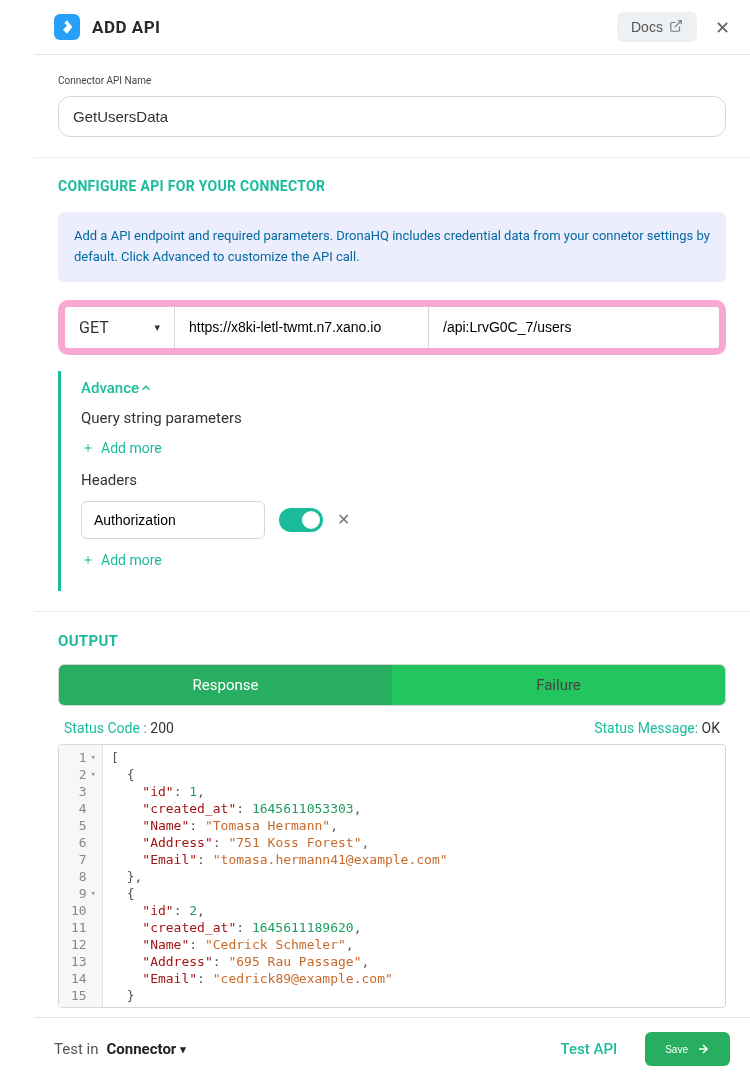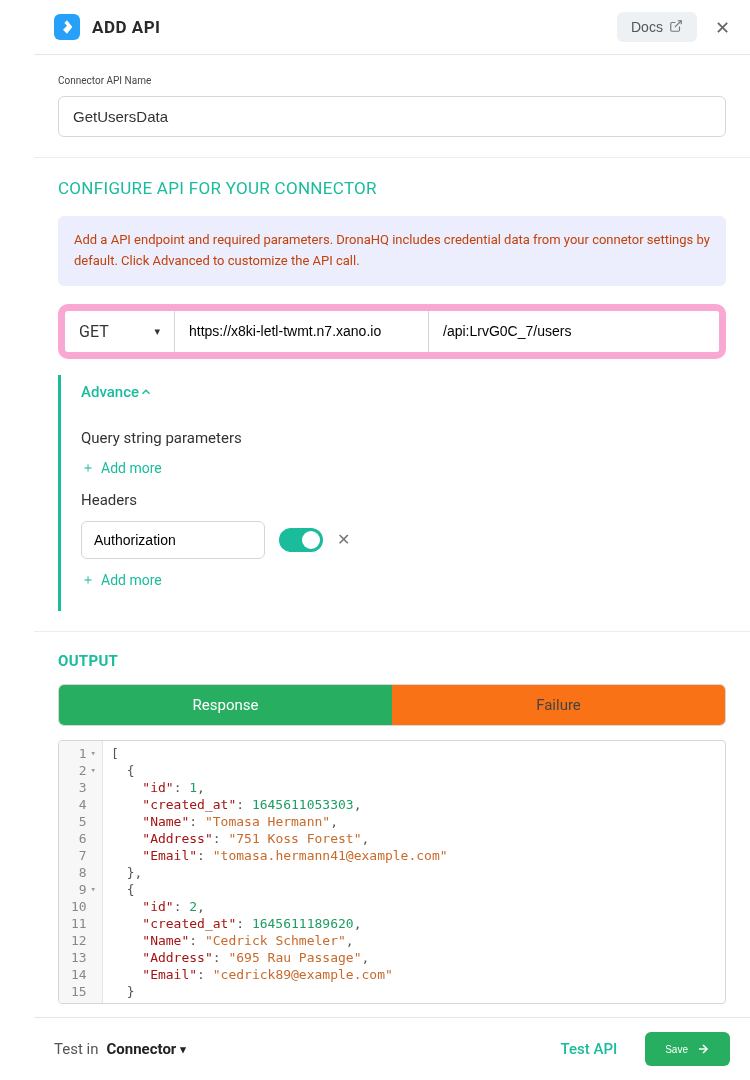--- a/index.html
+++ b/index.html
@@ -7,41 +7,41 @@
 .panel { width: 100%; height: 100%; display: flex; flex-direction: column; padding-left: 34px; }
 .header { display: flex; align-items: center; padding: 12px 20px; border-bottom: 1px solid #e5e5e5; }
 .header .logo { width: 26px; height: 26px; background: #26a0f8; border-radius: 6px; margin-right: 12px; display:flex; align-items:center; justify-content:center; }
 .header .logo svg { width:16px; height:16px; }
 .header h1 { font-size: 17px; font-weight: 700; letter-spacing: 0.5px; color: #2a2a2a; flex: 1; text-transform: uppercase; }
 .header .docs-btn { background: #eef1f4; border: none; border-radius: 6px; padding: 7px 14px; font-size: 14px; color: #555; cursor: pointer; display: flex; align-items: flex-start; gap: 6px; margin-right: 18px; }
 .header .close { cursor: pointer; color: #666; font-size: 18px; }
 .body { flex: 1; overflow-y: auto; padding: 0; }
 .section { padding: 20px 24px; }
 .label { font-size: 10px; color: #444; margin-bottom: 10px; display: block; }
-.text-input { width: 100%; border: 1px solid #d6d6d6; border-radius: 6px; padding: 11px 14px; font-size: 15px; color: #333; background: #fff; }
+.text-input { width: 100%; border: 1px solid #d6d6d6; border-radius: 12px; padding: 11px 14px; font-size: 15px; color: #333; background: #fff; }
 hr.sep { border: none; border-top: 1px solid #ececec; }
-.section-title { color: #1abc9c; font-weight: 400; font-size: 17px; letter-spacing: 0.3px; margin-bottom: 18px; text-transform: uppercase; }
-.info-box { background: #eceefd; border-radius: 6px; padding: 14px 16px; font-size: 13px; line-height: 1.6; color: #c2410c; margin-bottom: 18px; }
+.section-title { color: #1abc9c; font-weight: 700; font-size: 14px; letter-spacing: 0.3px; margin-bottom: 18px; text-transform: uppercase; }
+.info-box { background: #eceefd; border-radius: 6px; padding: 14px 16px; font-size: 13px; line-height: 1.6; color: #0369a1; margin-bottom: 18px; }
 .endpoint-row { display: flex; border: 7px solid #f9a8d4; border-radius: 10px; overflow: hidden; }
 .endpoint-row .method { width: 110px; padding: 11px 14px; border-right: 1px solid #d6d6d6; display: flex; align-items: center; justify-content: space-between; cursor: pointer; }
 .endpoint-row .url { flex: 1; border: none; padding: 11px 14px; font-size: 14px; border-right: 1px solid #d6d6d6; }
 .endpoint-row .path { width: 290px; border: none; padding: 11px 14px; font-size: 14px; }
 .advance-box { border-left: 3px solid #1abc9c; margin-top: 16px; padding: 8px 0 8px 20px; }
-.advance-toggle { color: #1abc9c; font-weight: 500; font-size: 15px; cursor: pointer; display: flex; align-items: center; margin-bottom: 28px; }
+.advance-toggle { color: #1abc9c; font-weight: 500; font-size: 15px; cursor: pointer; display: flex; align-items: center; margin-bottom: 12px; }
 .sub-label { font-size: 15px; color: #333; margin-bottom: 12px; }
 .add-more { color: #1abc9c; font-size: 14px; cursor: pointer; display: flex; align-items: center; gap: 6px; margin-bottom: 14px; }
 .header-row { display: flex; align-items: center; gap: 14px; margin-bottom: 12px; }
 .header-row .key { width: 184px; border: 1px solid #d6d6d6; border-radius: 6px; padding: 10px 12px; font-size: 14px; }
 .header-row .val { flex: 1; border: 1px solid #d6d6d6; border-radius: 6px; padding: 10px 12px; font-size: 14px; overflow: hidden; text-overflow: ellipsis; }
 .toggle { width: 44px; height: 24px; background: #1abc9c; border-radius: 12px; position: relative; cursor: pointer; }
 .toggle::after { content: ''; position: absolute; width: 18px; height: 18px; background: #fff; border-radius: 50%; top: 3px; right: 3px; }
 .remove-x { cursor: pointer; color: #777; font-size: 16px; }
 .output-title { color: #1abc9c; font-weight: 700; font-size: 15px; letter-spacing: 0.3px; margin-bottom: 14px; }
 .tabs { display: flex; border: 1px solid #d6d6d6; border-radius: 6px; overflow: hidden; margin-bottom: 14px; }
-.tab { flex: 1; text-align: center; padding: 11px; font-size: 15px; cursor: pointer; background: #f97316; color: #444; }
+.tab { flex: 1; text-align: center; padding: 11px; font-size: 15px; cursor: pointer; background: #22c55e; color: #444; }
 .tab.active { background: #27ae60; color: #fff; }
 .status-row { display: flex; justify-content: space-between; font-size: 14px; margin-bottom: 8px; padding: 0 6px; }
 .status-row .sc-label { color: #1abc9c; }
 .status-row .sm-label { color: #1abc9c; }
 .code-box { border: 1px solid #d6d6d6; border-radius: 4px; height: 264px; overflow: hidden; display: flex; font-family: Menlo, Consolas, monospace; font-size: 13px; background: #fff; }
 .gutter { width: 44px; background: #f7f7f7; border-right: 1px solid #e5e5e5; text-align: right; padding: 4px 0; color: #888; }
 .gutter .ln { padding: 1px 6px; display: flex; justify-content: flex-end; align-items: center; gap: 4px; height: 17px; }
 .gutter .fold { font-size: 9px; color: #999; }
 .code-lines { flex: 1; padding: 4px 8px; white-space: pre; overflow: hidden; }
 .code-lines .line { height: 17px; line-height: 17px; }
@@ -127,20 +127,30 @@
       </div>
     </div>
     <hr class="sep">
 
     <div class="section">
       <div class="output-title">OUTPUT</div>
       <div class="tabs">
         <div class="tab active">Response</div>
         <div class="tab">Failure</div>
       </div>
+      <div class="status-row">
+        <div>
+          <span class="sc-label">Status Code :</span>
+          <span>200</span>
+        </div>
+        <div>
+          <span class="sm-label">Status Message:</span>
+          <span>OK</span>
+        </div>
+      </div>
       <div class="code-box">
         <div class="gutter" id="gutter">
             <div class="ln">1 <span class="fold">▾</span></div>
             <div class="ln">2 <span class="fold">▾</span></div>
             <div class="ln">3 <span class="fold">&nbsp;</span></div>
             <div class="ln">4 <span class="fold">&nbsp;</span></div>
             <div class="ln">5 <span class="fold">&nbsp;</span></div>
             <div class="ln">6 <span class="fold">&nbsp;</span></div>
             <div class="ln">7 <span class="fold">&nbsp;</span></div>
             <div class="ln">8 <span class="fold">&nbsp;</span></div>

